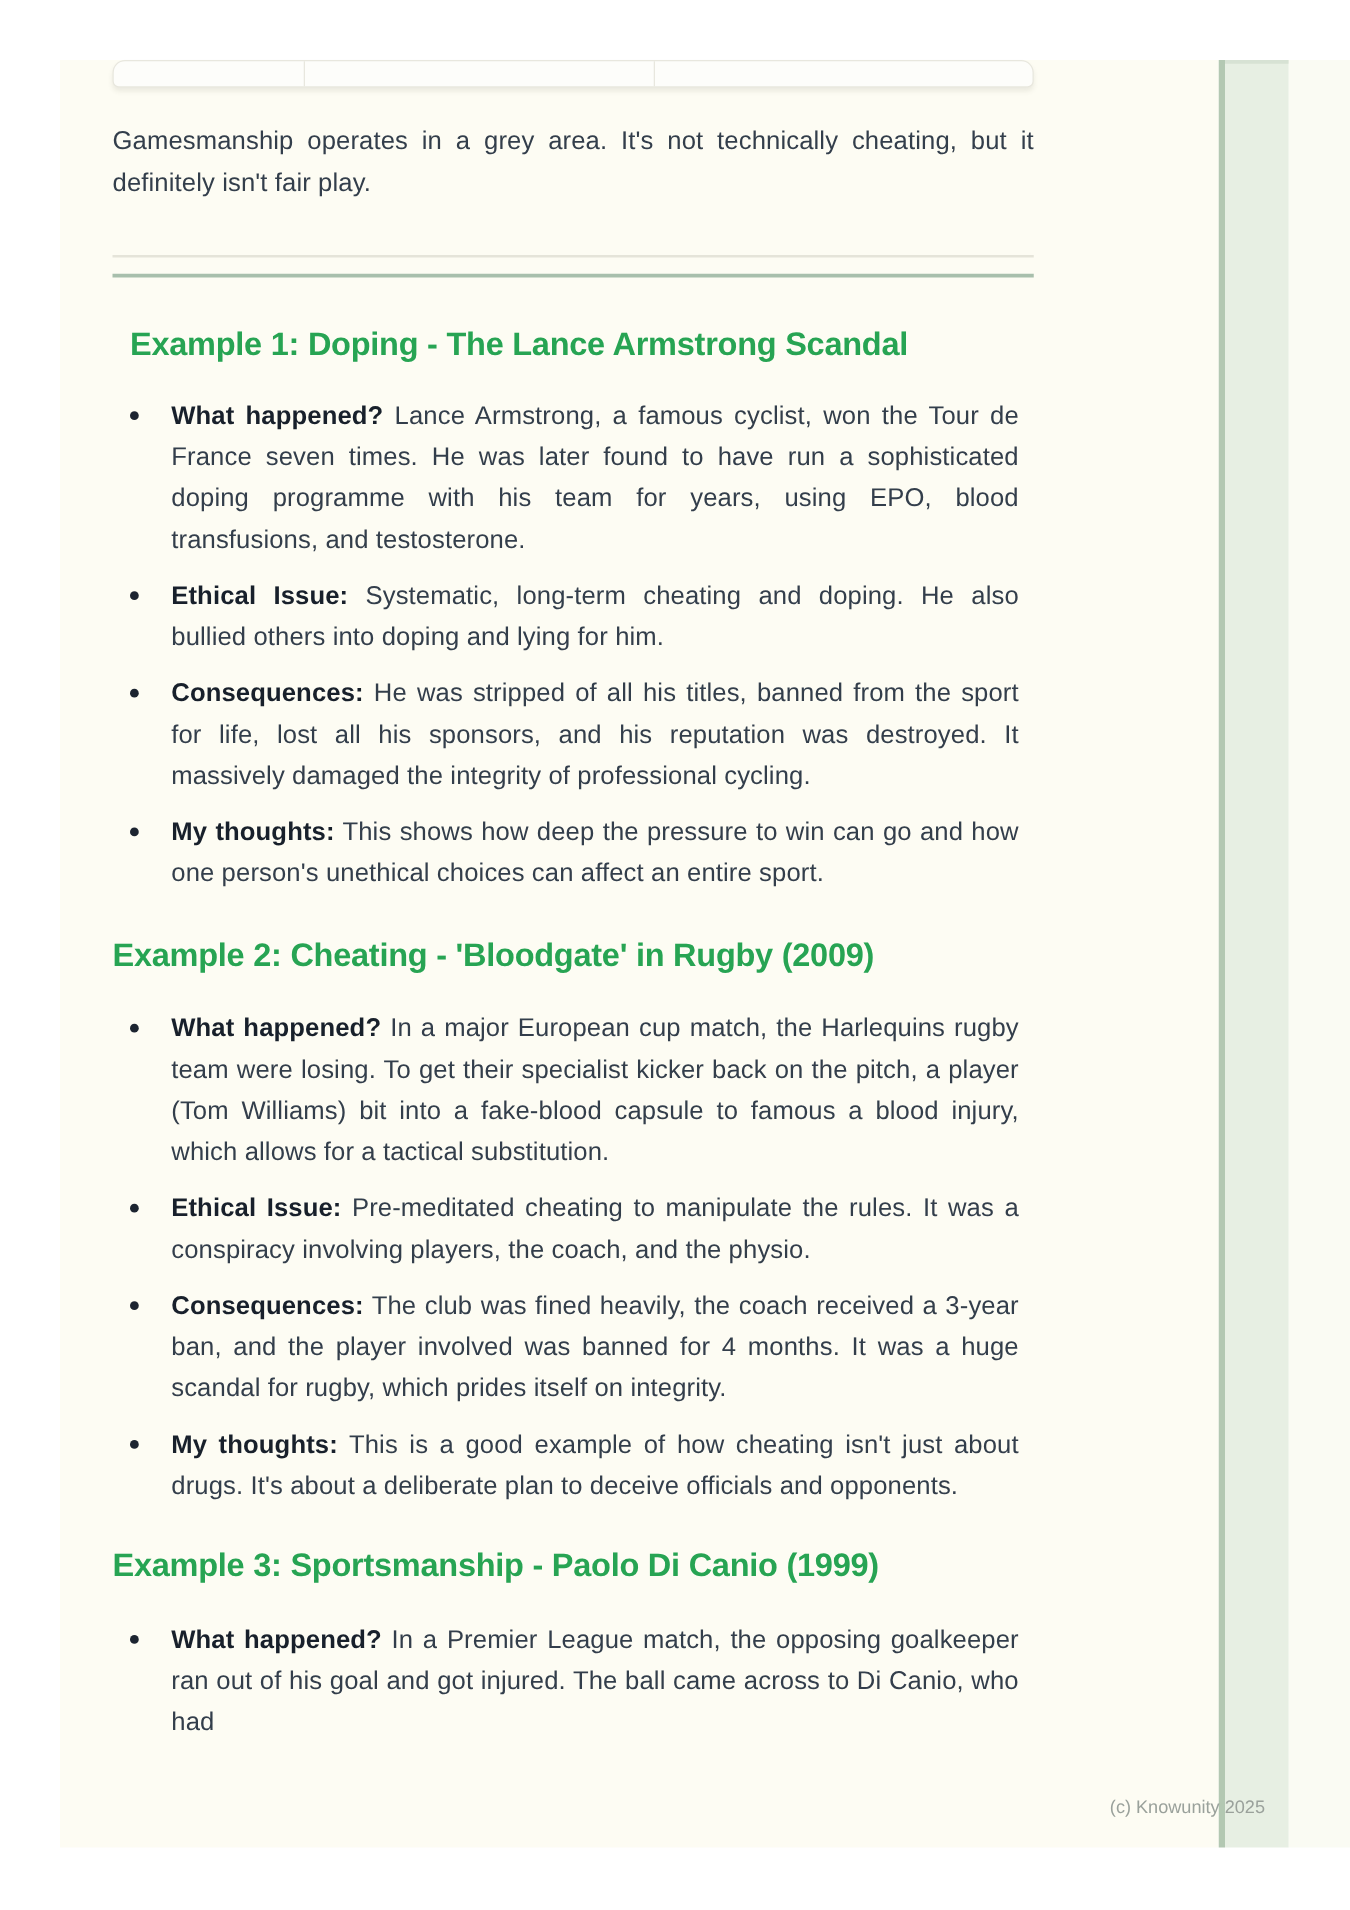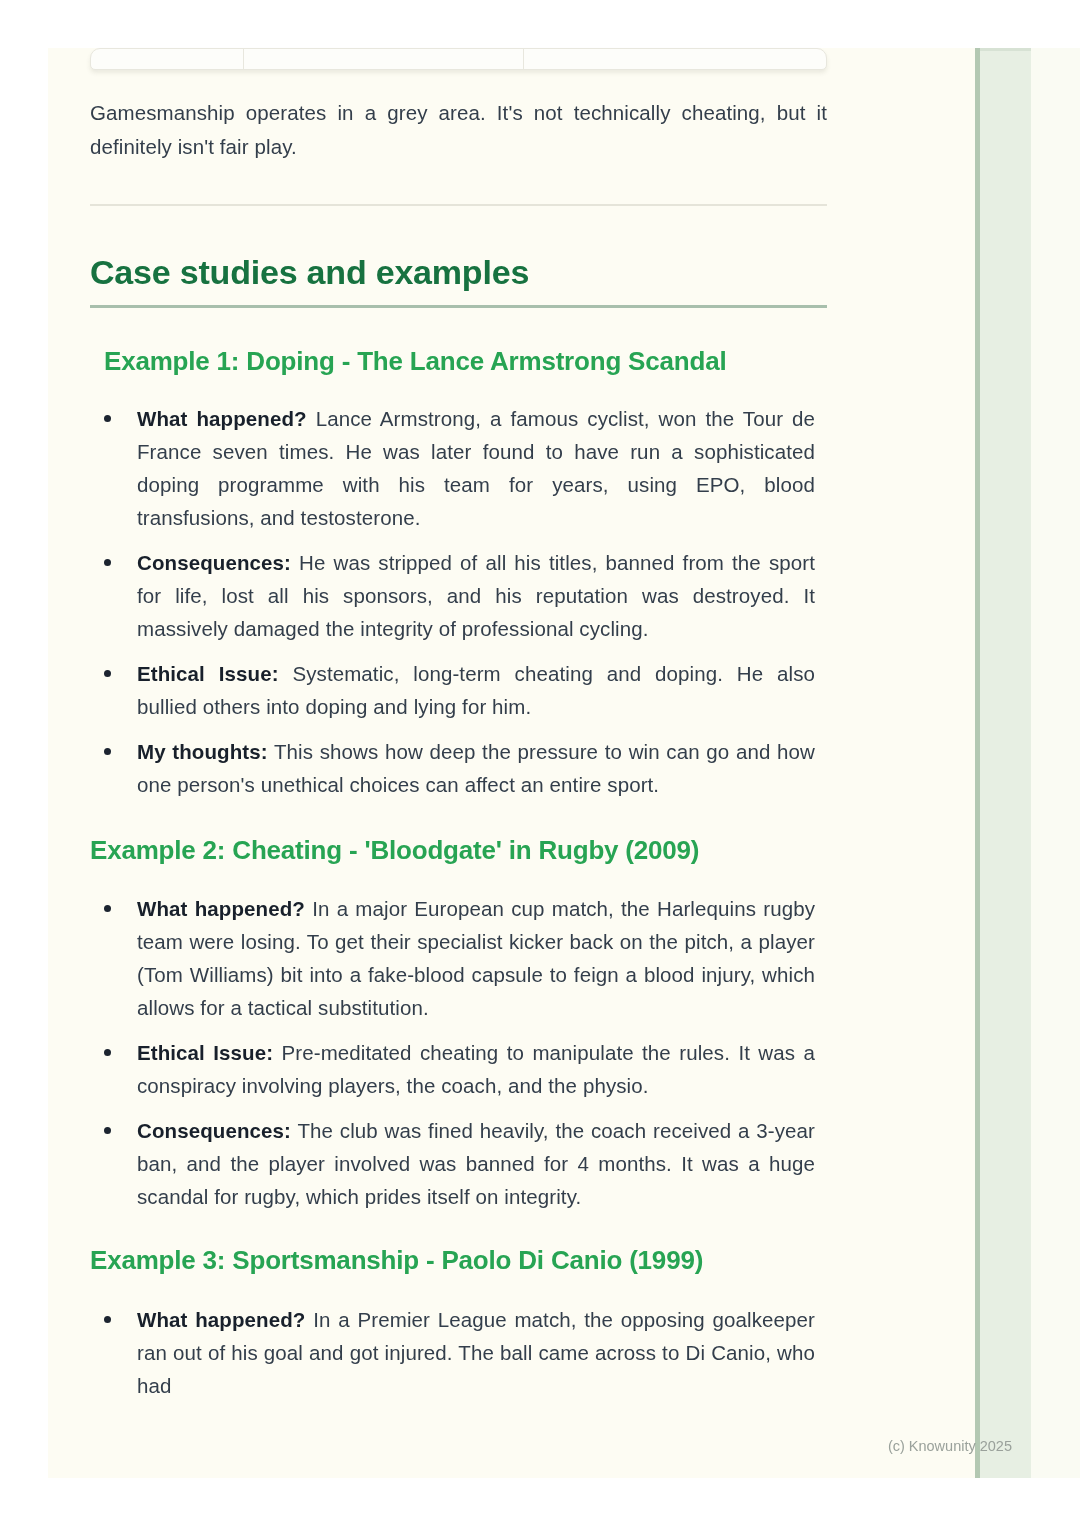--- a/index.html
+++ b/index.html
@@ -164,56 +164,59 @@
     <div class="cell c2"></div>
     <div class="cell c3"></div>
   </div>
 
   <div class="column">
 
     <p class="intro">Gamesmanship operates in a grey area. It's not technically cheating, but it definitely isn't fair play.</p>
 
     <hr class="divider">
 
-    <h1 class="h2">Case studies and examples</h1>
     <hr class="green-rule">
 
     <h2 class="h3 first">Example 1: Doping - The Lance Armstrong Scandal</h2>
     <ul class="bullets">
       <li>
         <span class="dot"></span>
         <p class="litext"><span class="b">What happened?</span> <span>Lance Armstrong, a famous cyclist, won the Tour de France seven times. He was later found to have run a sophisticated doping programme with his team for years, using EPO, blood transfusions, and testosterone.</span></p>
       </li>
       <li>
         <span class="dot"></span>
+        <p class="litext"><span class="b">Ethical Issue:</span> <span>Systematic, long-term cheating and doping. He also bullied others into doping and lying for him.</span></p>
+      </li>
+      <li>
+        <span class="dot"></span>
         <p class="litext"><span class="b">Consequences:</span> <span>He was stripped of all his titles, banned from the sport for life, lost all his sponsors, and his reputation was destroyed. It massively damaged the integrity of professional cycling.</span></p>
-      </li>
-      <li>
-        <span class="dot"></span>
-        <p class="litext"><span class="b">Ethical Issue:</span> <span>Systematic, long-term cheating and doping. He also bullied others into doping and lying for him.</span></p>
       </li>
       <li>
         <span class="dot"></span>
         <p class="litext"><span class="b">My thoughts:</span> <span>This shows how deep the pressure to win can go and how one person's unethical choices can affect an entire sport.</span></p>
       </li>
     </ul>
 
     <h2 class="h3 second">Example 2: Cheating - 'Bloodgate' in Rugby (2009)</h2>
     <ul class="bullets u2">
       <li>
         <span class="dot"></span>
-        <p class="litext"><span class="b">What happened?</span> <span>In a major European cup match, the Harlequins rugby team were losing. To get their specialist kicker back on the pitch, a player (Tom Williams) bit into a fake-blood capsule to feign a blood injury, which allows for a tactical substitution.</span></p>
+        <p class="litext"><span class="b">What happened?</span> <span>In a major European cup match, the Harlequins rugby team were losing. To get their specialist kicker back on the pitch, a player (Tom Williams) bit into a fake-blood capsule to famous a blood injury, which allows for a tactical substitution.</span></p>
       </li>
       <li>
         <span class="dot"></span>
         <p class="litext"><span class="b">Ethical Issue:</span> <span>Pre-meditated cheating to manipulate the rules. It was a conspiracy involving players, the coach, and the physio.</span></p>
       </li>
       <li>
         <span class="dot"></span>
         <p class="litext"><span class="b">Consequences:</span> <span>The club was fined heavily, the coach received a 3-year ban, and the player involved was banned for 4 months. It was a huge scandal for rugby, which prides itself on integrity.</span></p>
+      </li>
+      <li>
+        <span class="dot"></span>
+        <p class="litext"><span class="b">My thoughts:</span> <span>This is a good example of how cheating isn't just about drugs. It's about a deliberate plan to deceive officials and opponents.</span></p>
       </li>
     </ul>
 
     <h2 class="h3 third">Example 3: Sportsmanship - Paolo Di Canio (1999)</h2>
     <ul class="bullets u3">
       <li>
         <span class="dot"></span>
         <p class="litext"><span class="b">What happened?</span> <span>In a Premier League match, the opposing goalkeeper ran out of his goal and got injured. The ball came across to Di Canio, who had</span></p>
       </li>
     </ul>

